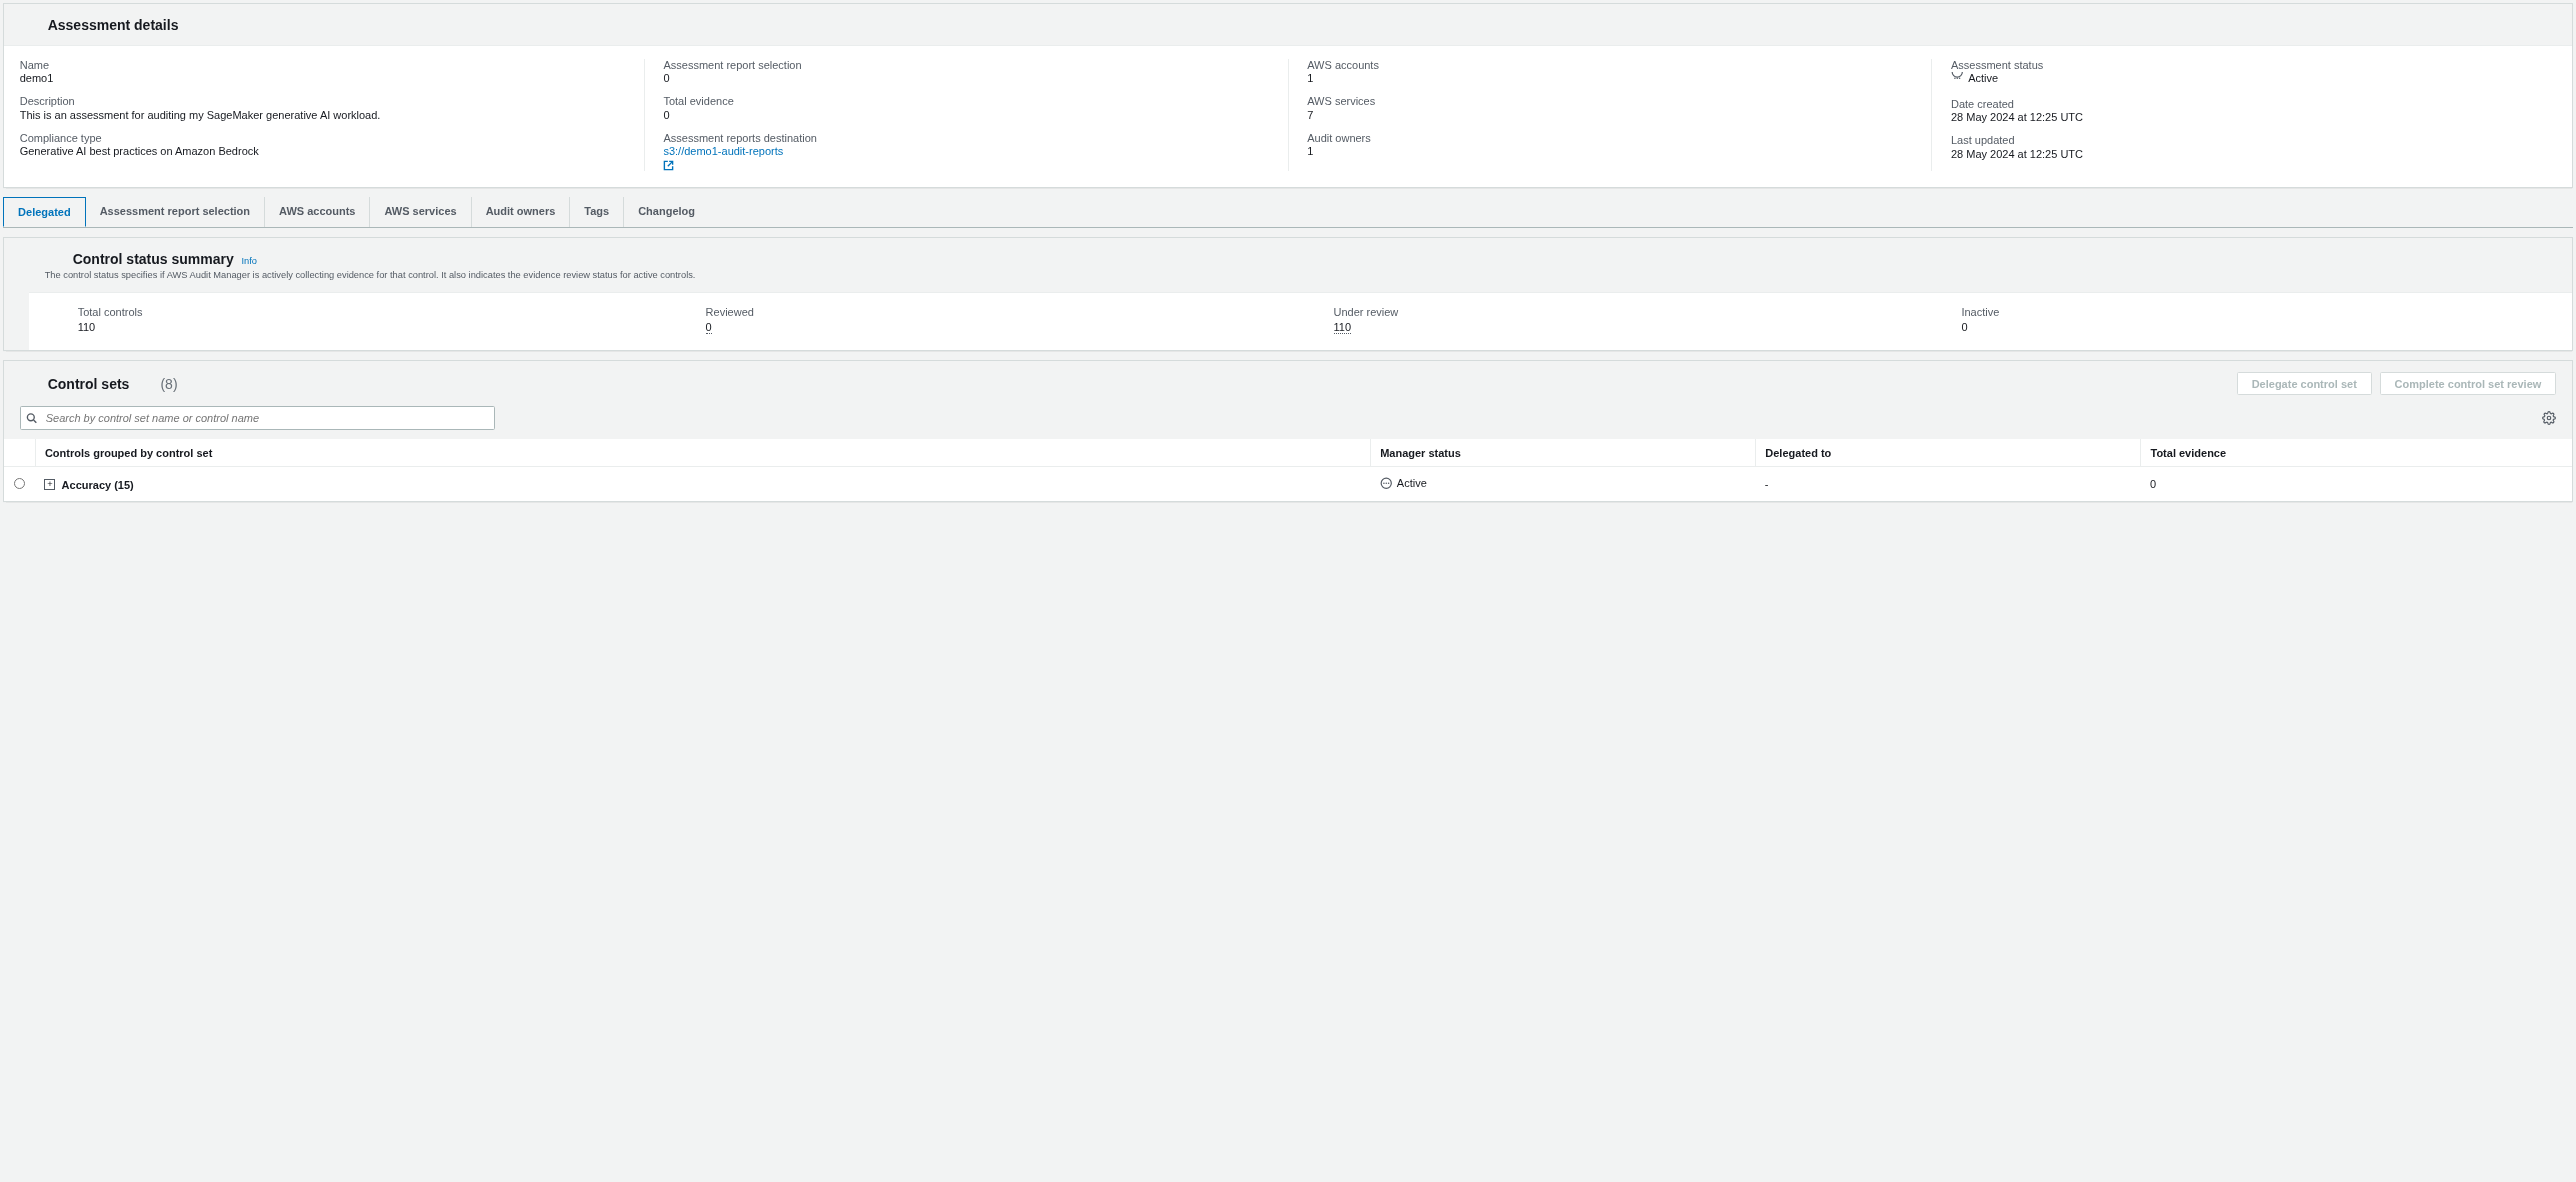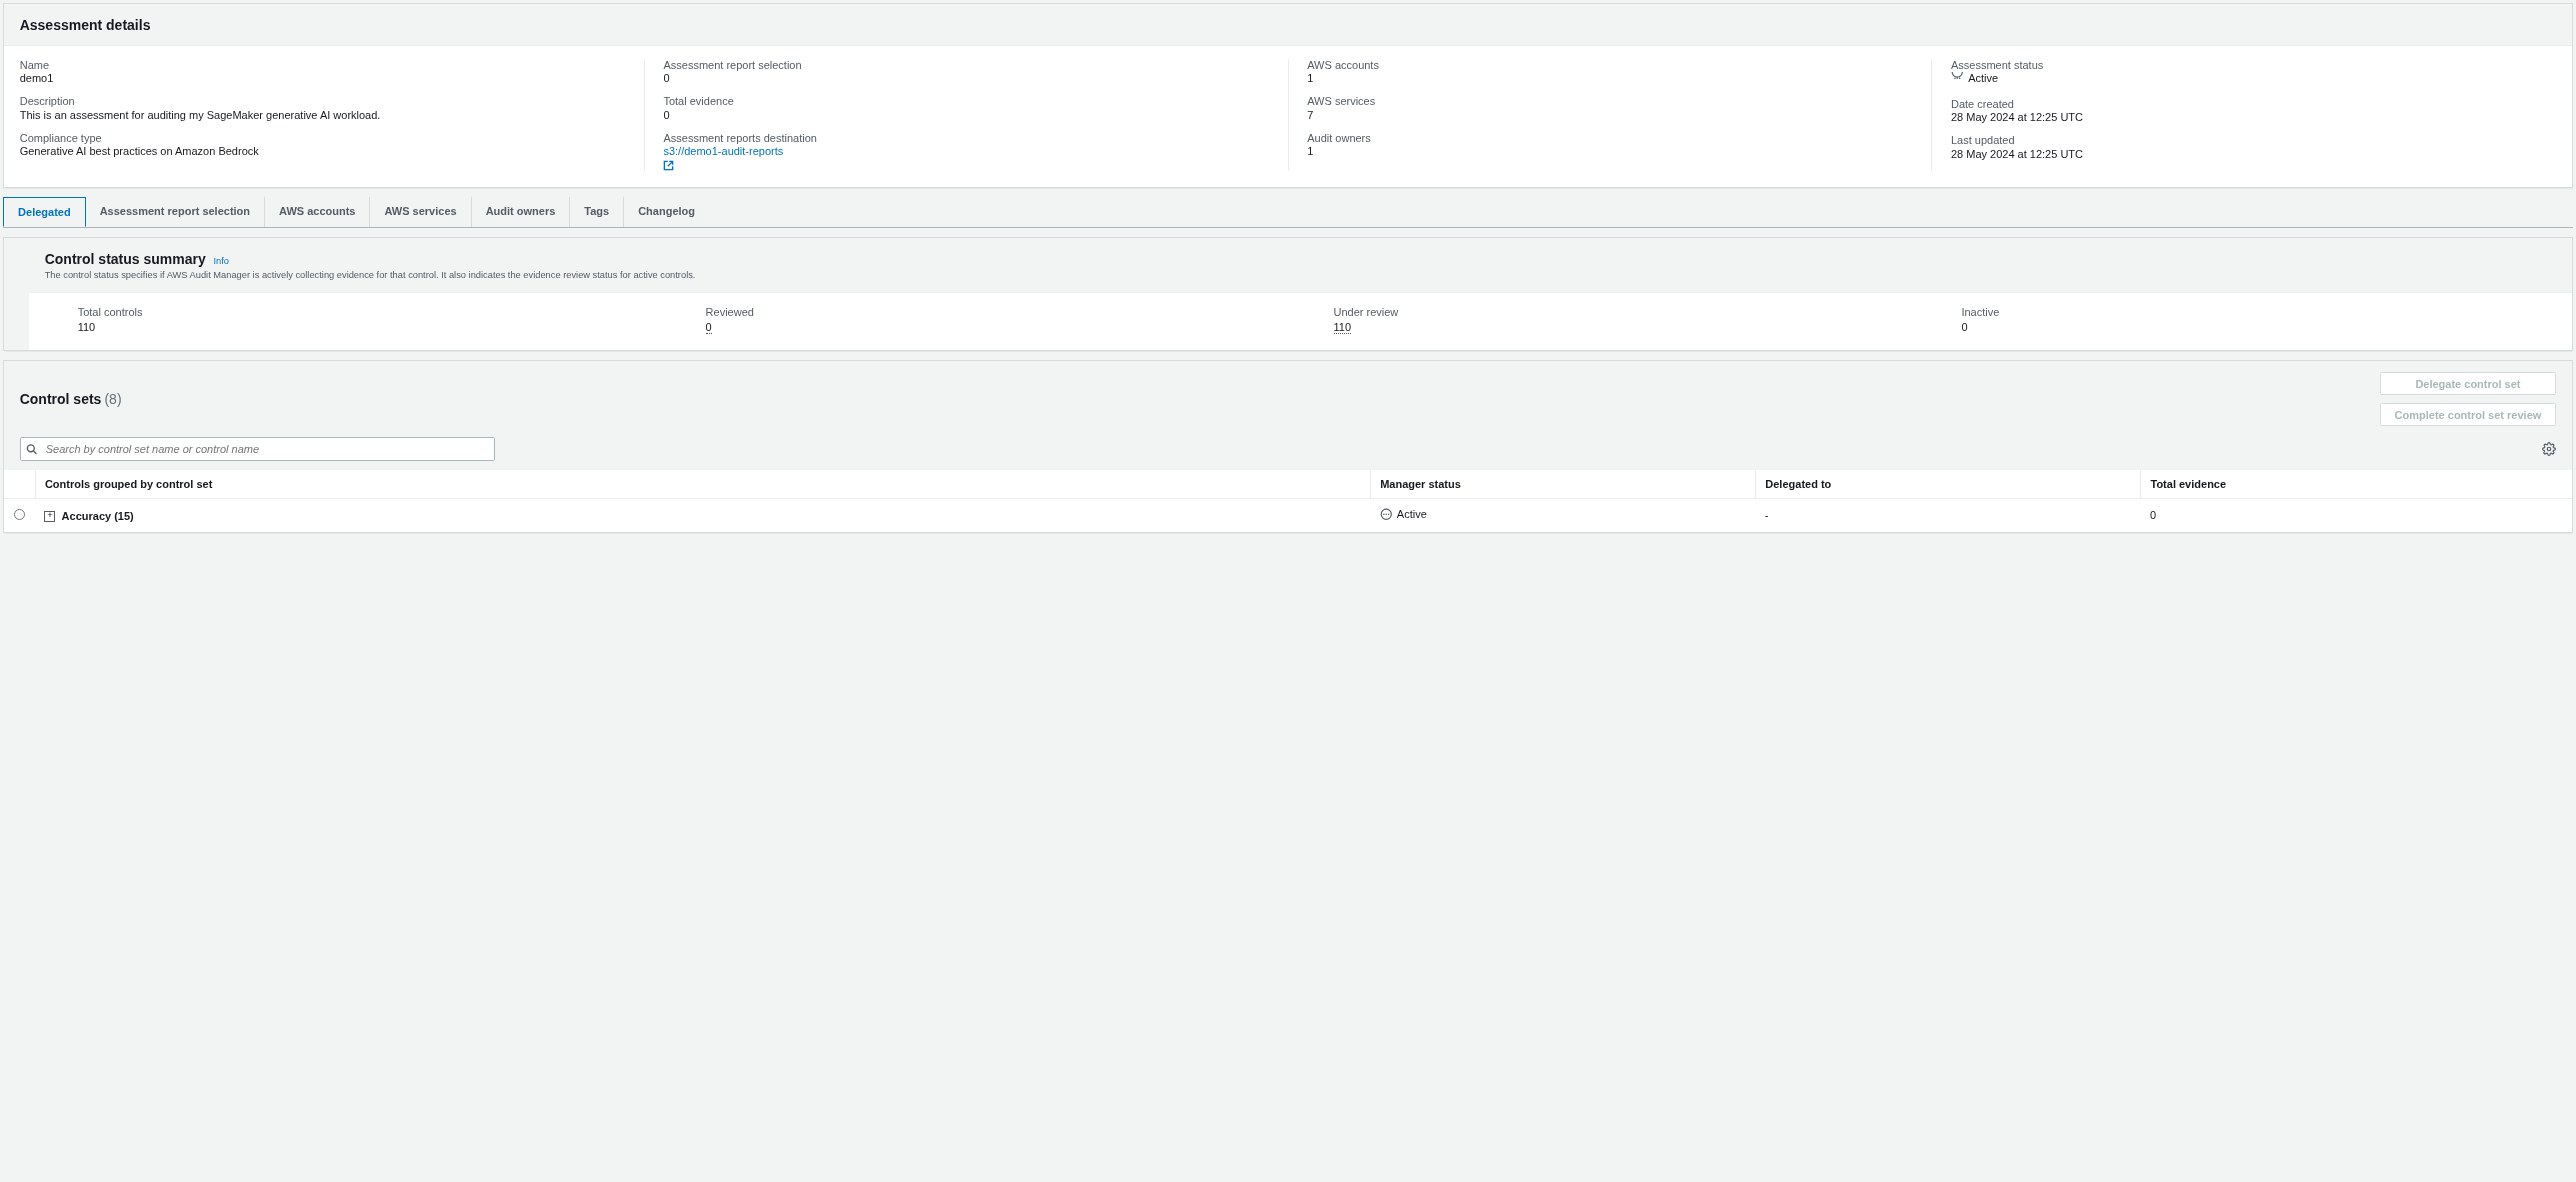--- a/index.html
+++ b/index.html
@@ -17,20 +17,21 @@
     box-shadow: 0 0.8px 0.8px rgba(0,0,0,0.05);
   }
   .panel-header {
     padding: 12.5px 15.6px;
     border-bottom: 0.8px solid #eaeded;
   }
   .panel-title {
     font-size: 14px;
     font-weight: 700;
     color: #16191f;
+    margin-left: 28px;
   }
   .panel-body {
     background: #fff;
     padding: 12.5px 15.6px 15.6px 15.6px;
   }
   .detail-grid {
     display: flex;
     gap: 0;
   }
   .detail-col {
@@ -121,21 +122,21 @@
     font-size: 11px;
     padding: 4.7px 14px;
     cursor: pointer;
     border-radius: 1.6px;
   }
   .btn[disabled] {
     color: #aab7b8;
     border-color: #d5dbdb;
     cursor: default;
   }
-  .btn-row { display: flex; gap: 7.8px; flex-direction: column; }
+  .btn-row { display: flex; gap: 7.8px; }
   .count-muted { color: #687078; font-weight: 400; }
 
   .search-row {
     padding: 0 15.6px 9.3px 15.6px;
     background: #f2f3f3;
     display: flex;
     align-items: center;
     justify-content: space-between;
   }
   .search-wrap {

